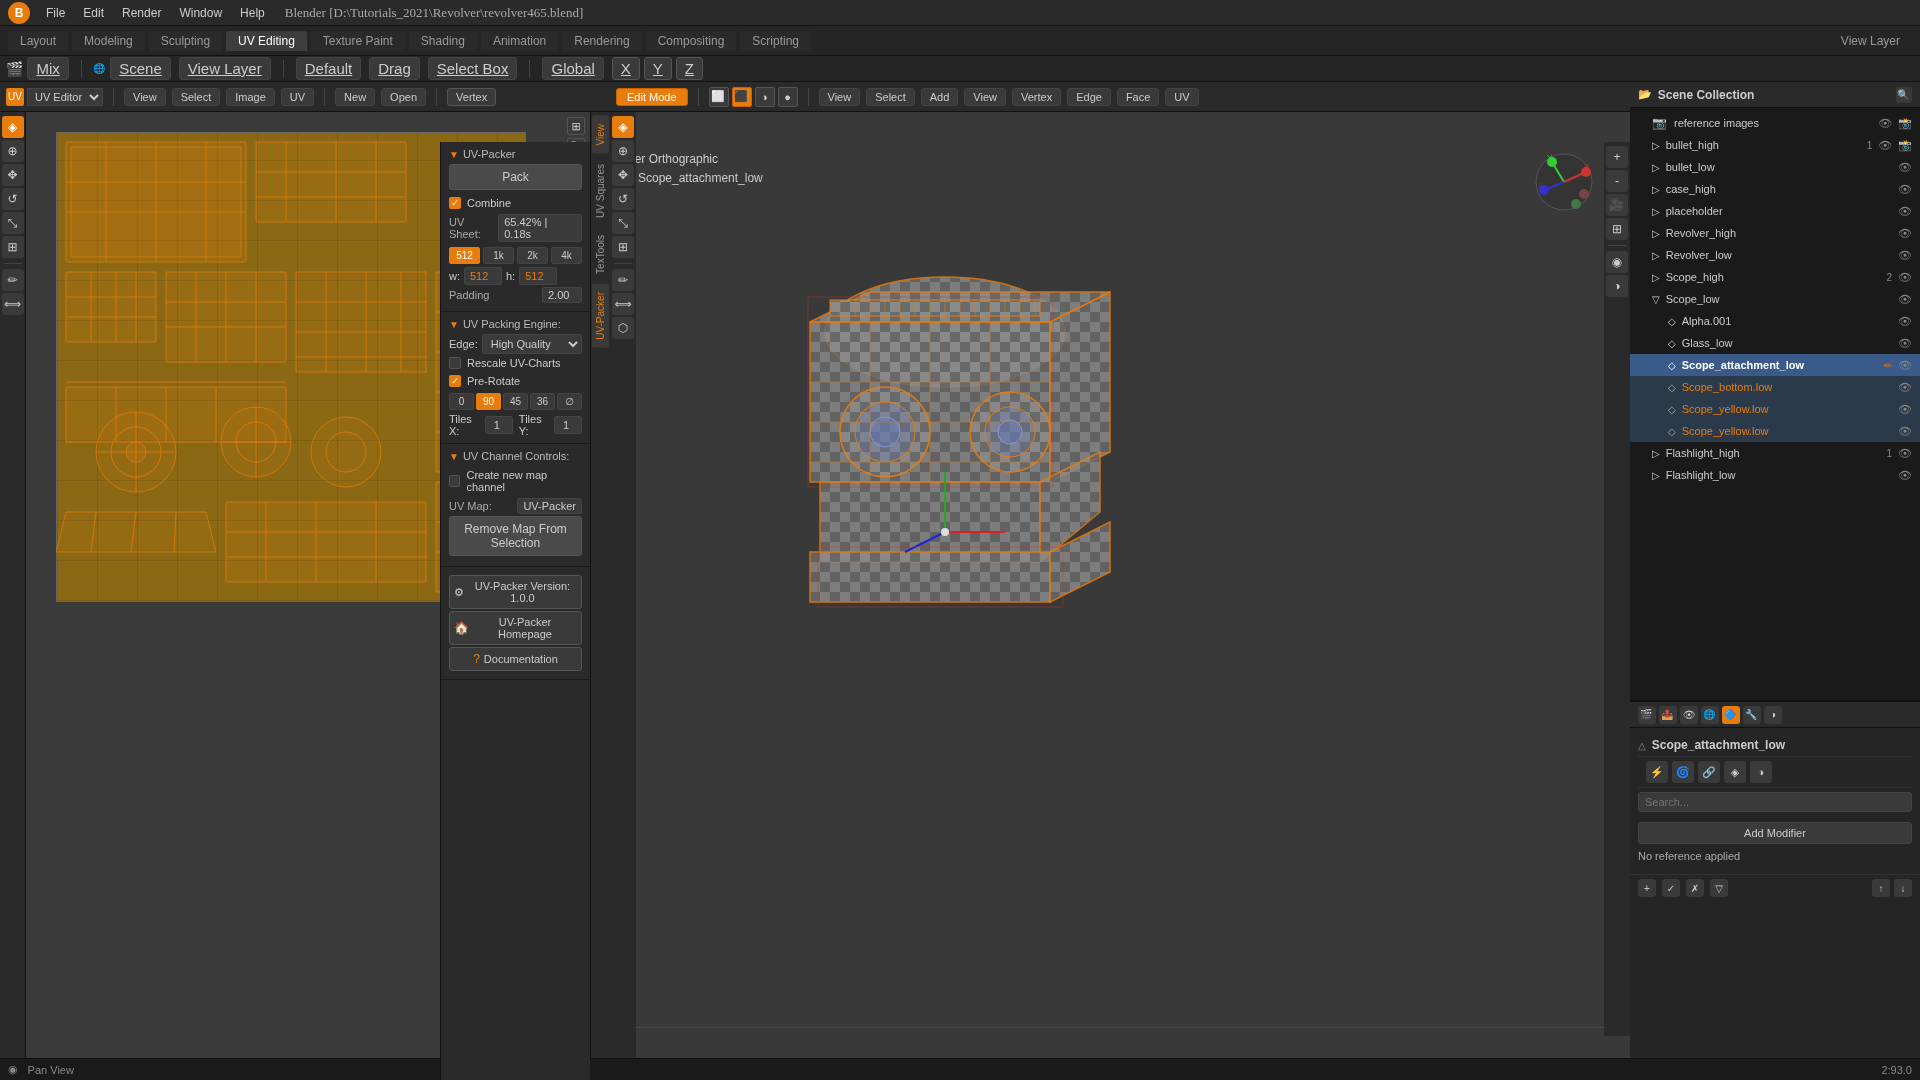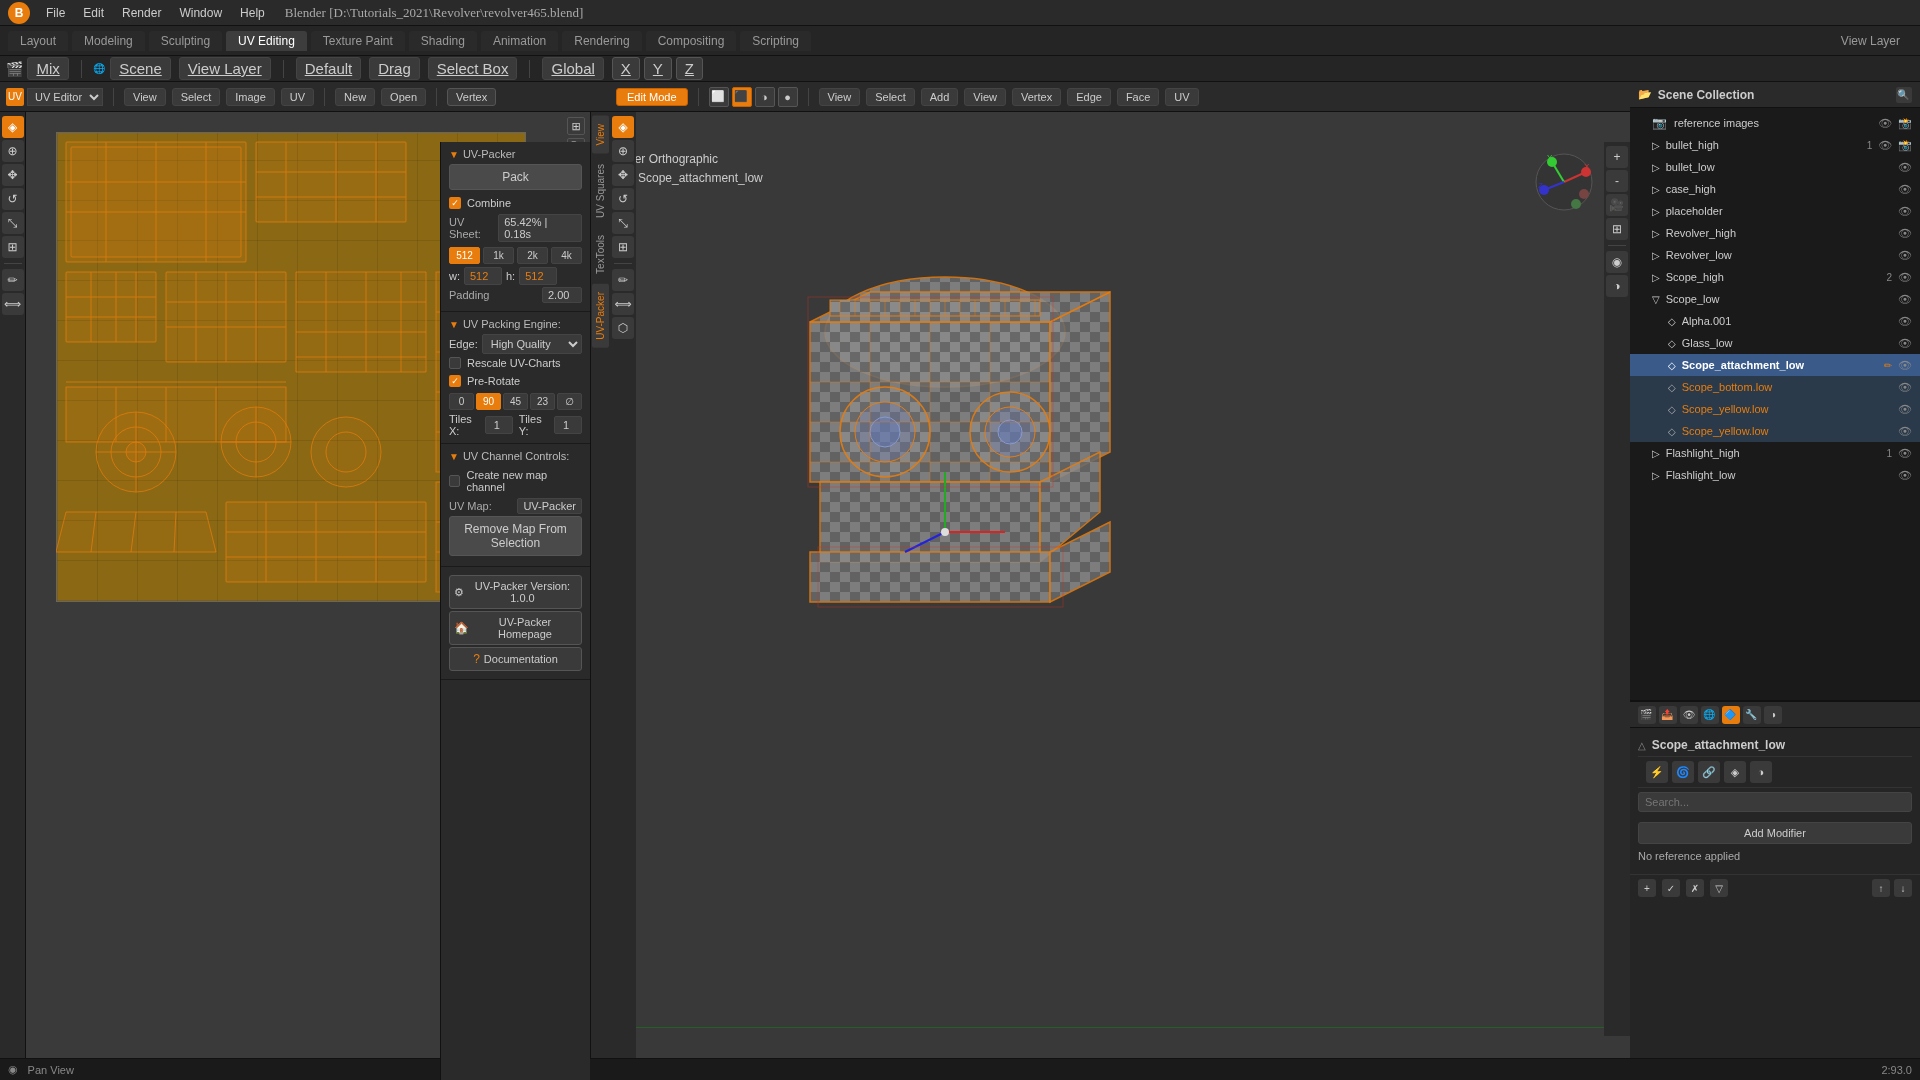--- a/index.html
+++ b/index.html
@@ -912,21 +912,21 @@
             </div>
             <div class="checkbox-row">
               <div class="cb">✓</div>
               <span>Pre-Rotate</span>
             </div>
 
             <div class="angle-row">
               <div class="angle-btn">0</div>
               <div class="angle-btn active">90</div>
               <div class="angle-btn">45</div>
-              <div class="angle-btn">23</div>
+              <div class="angle-btn">36</div>
               <div class="angle-btn">∅</div>
             </div>
 
             <div class="tiles-row">
               <span>Tiles X:</span>
               <input type="text" class="tile-val" style="width: 28px;" value="1">
               <span>Tiles Y:</span>
               <input type="text" class="tile-val" style="width: 28px;" value="1">
             </div>
           </div>

